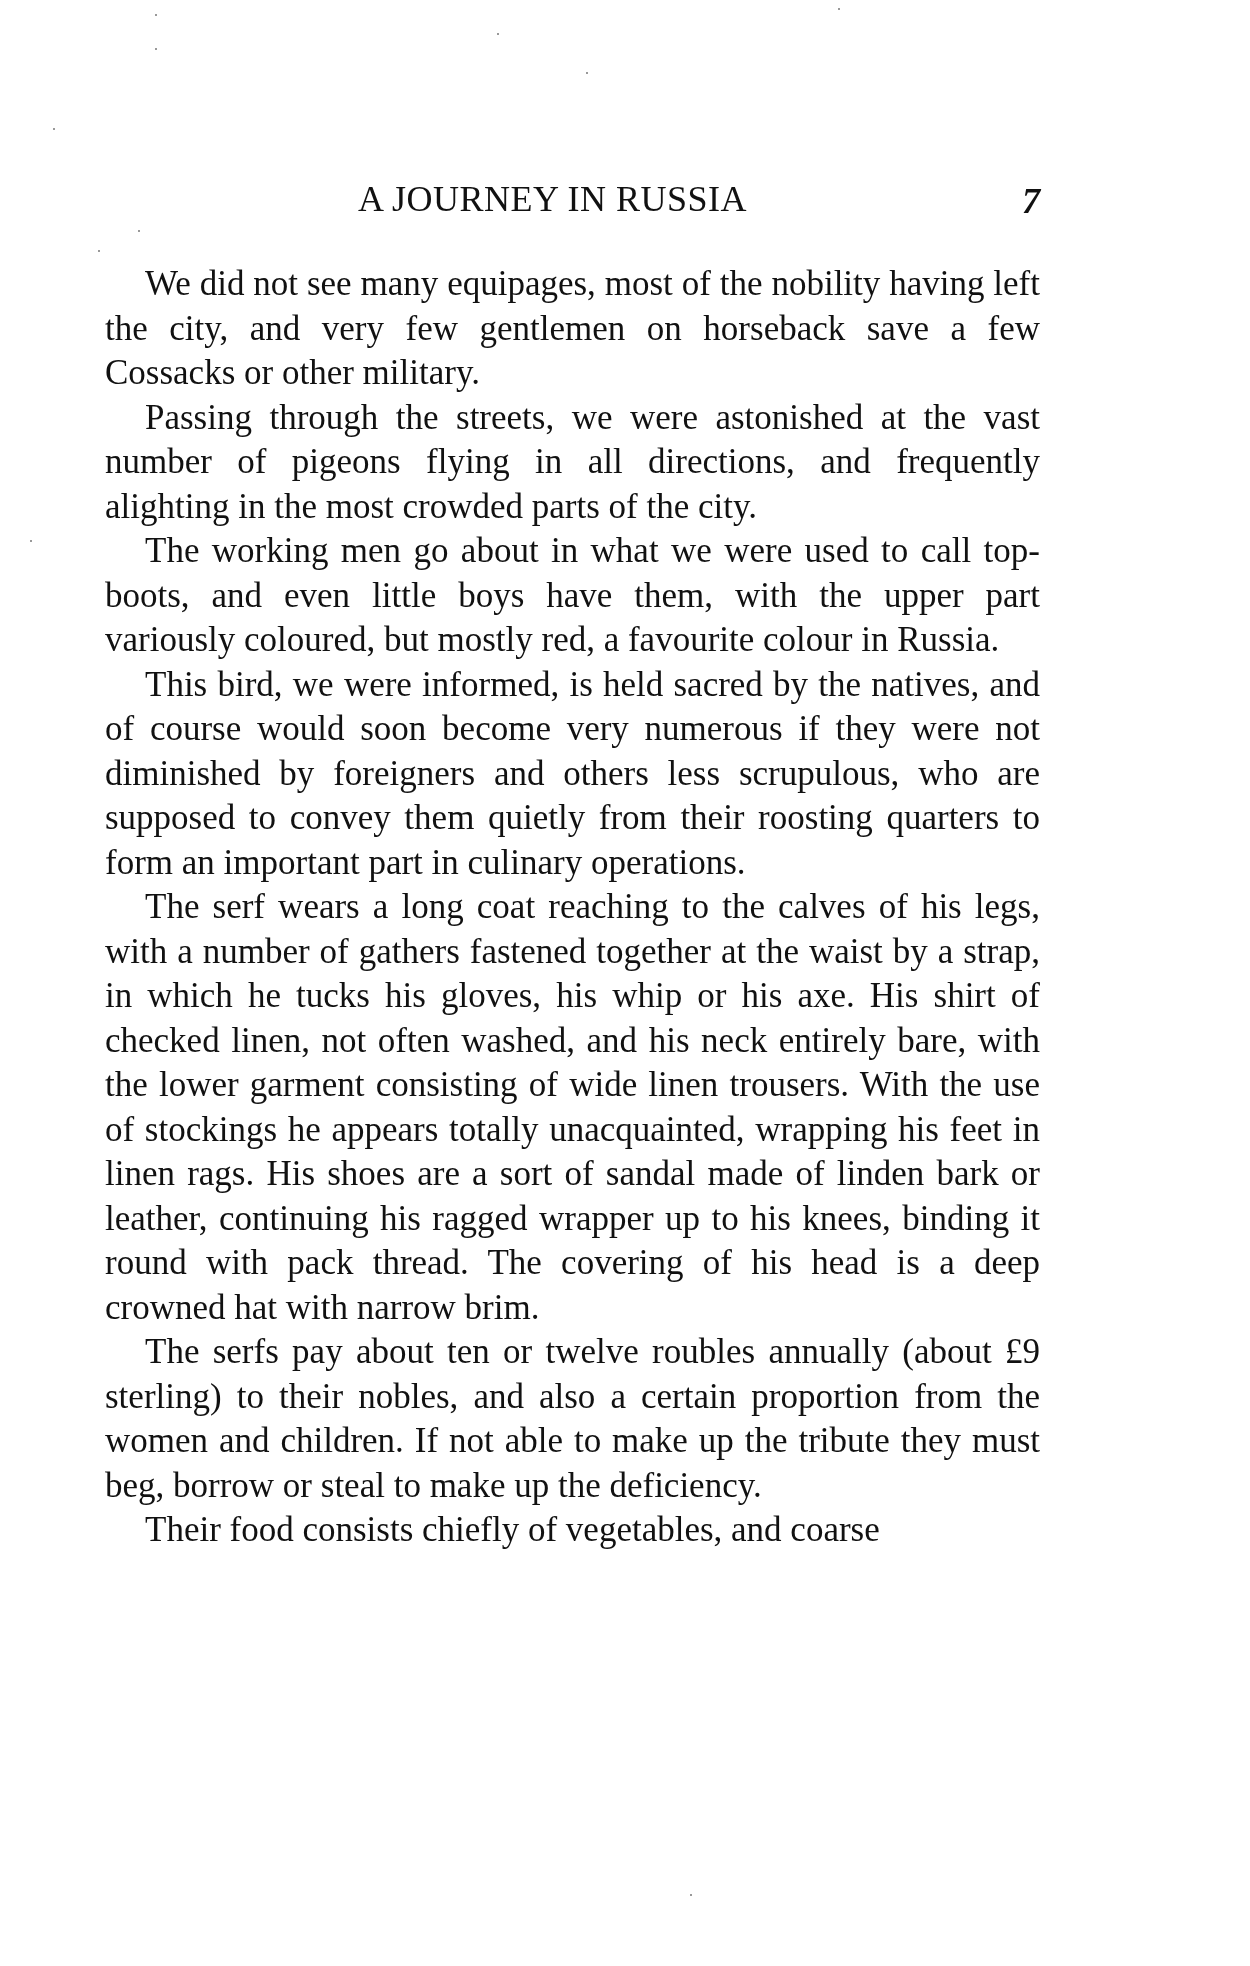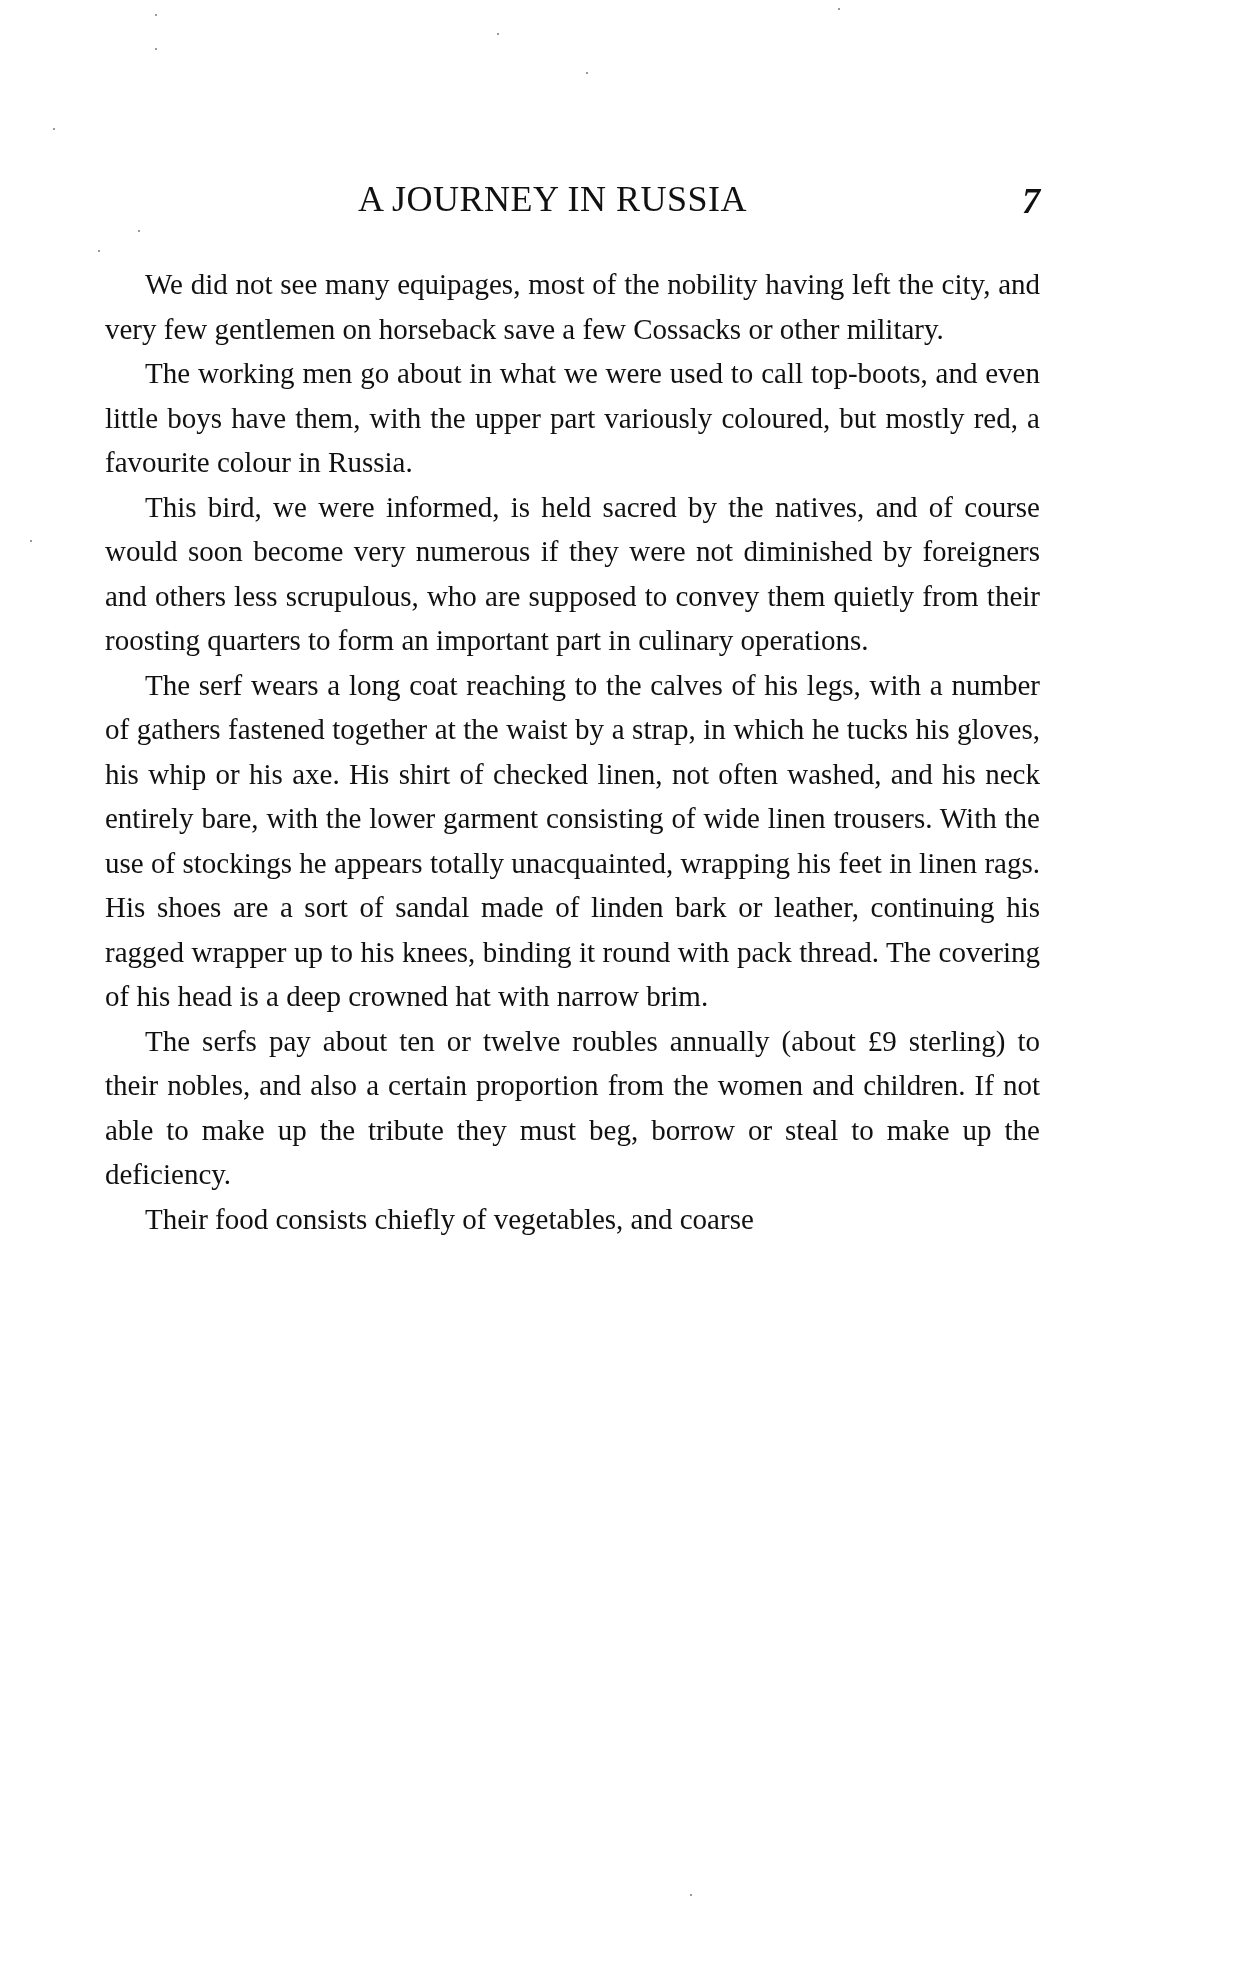--- a/index.html
+++ b/index.html
@@ -3,21 +3,21 @@
 <meta charset="utf-8">
 <style>
   html, body { margin:0; padding:0; background:#ffffff; }
   body { width:1250px; height:1966px; position:relative; overflow:hidden; }
   .page { position:absolute; left:0; top:0; width:990px; height:1966px; background:#fff; color:#111; }
   .running-head { position:absolute; top:178px; left:105px; width:935px; height:50px;
     font-family:"Liberation Serif","DejaVu Serif",serif; font-size:36px; color:#111; }
   .running-title { position:absolute; left:0; width:935px; text-align:center; top:0; letter-spacing:0.5px; padding-right:40px; box-sizing:border-box; }
   .page-number { position:absolute; right:0; top:2px; font-style:italic; font-weight:bold; }
   .body-text { position:absolute; left:105px; top:262px; width:935px;
-    font-family:"Liberation Serif","DejaVu Serif",serif; font-size:29px; line-height:44.5px; color:#111; }
+    font-family:"Liberation Serif","DejaVu Serif",serif; font-size:35px; line-height:44.5px; color:#111; }
   .para { margin:0; text-indent:40px; text-align:justify; text-align-last:left; }
   .speck { position:absolute; width:2px; height:2px; background:#777; border-radius:1px; }
 </style>
 </head>
 <body>
 
 <div class="page">
   <div class="speck" style="left:155px;top:14px;"></div>
   <div class="speck" style="left:838px;top:8px;"></div>
   <div class="speck" style="left:155px;top:48px;"></div>
@@ -29,19 +29,20 @@
   <div class="speck" style="left:30px;top:540px;"></div>
   <div class="speck" style="left:690px;top:1894px;"></div>
 
   <div class="running-head">
     <div class="running-title">A JOURNEY IN RUSSIA</div>
     <div class="page-number">7</div>
   </div>
 
   <div class="body-text">
     <p class="para">We did not see many equipages, most of the nobility having left the city, and very few gentlemen on horseback save a few Cossacks or other military.</p>
+    <p class="para">Passing through the streets, we were astonished at the vast number of pigeons flying in all directions, and frequently alighting in the most crowded parts of the city.</p>
     <p class="para">The working men go about in what we were used to call top-boots, and even little boys have them, with the upper part variously coloured, but mostly red, a favourite colour in Russia.</p>
     <p class="para">This bird, we were informed, is held sacred by the natives, and of course would soon become very numerous if they were not diminished by foreigners and others less scrupulous, who are supposed to convey them quietly from their roosting quarters to form an important part in culinary operations.</p>
     <p class="para">The serf wears a long coat reaching to the calves of his legs, with a number of gathers fastened together at the waist by a strap, in which he tucks his gloves, his whip or his axe.  His shirt of checked linen, not often washed, and his neck entirely bare, with the lower garment consisting of wide linen trousers.  With the use of stockings he appears totally unacquainted, wrapping his feet in linen rags.  His shoes are a sort of sandal made of linden bark or leather, continuing his ragged wrapper up to his knees, binding it round with pack thread.  The covering of his head is a deep crowned hat with narrow brim.</p>
     <p class="para">The serfs pay about ten or twelve roubles annually (about £9 sterling) to their nobles, and also a certain proportion from the women and children.  If not able to make up the tribute they must beg, borrow or steal to make up the deficiency.</p>
     <p class="para" style="text-align:right;">Their food consists chiefly of vegetables, and coarse</p>
   </div>
 </div>
 
 </body></html>

